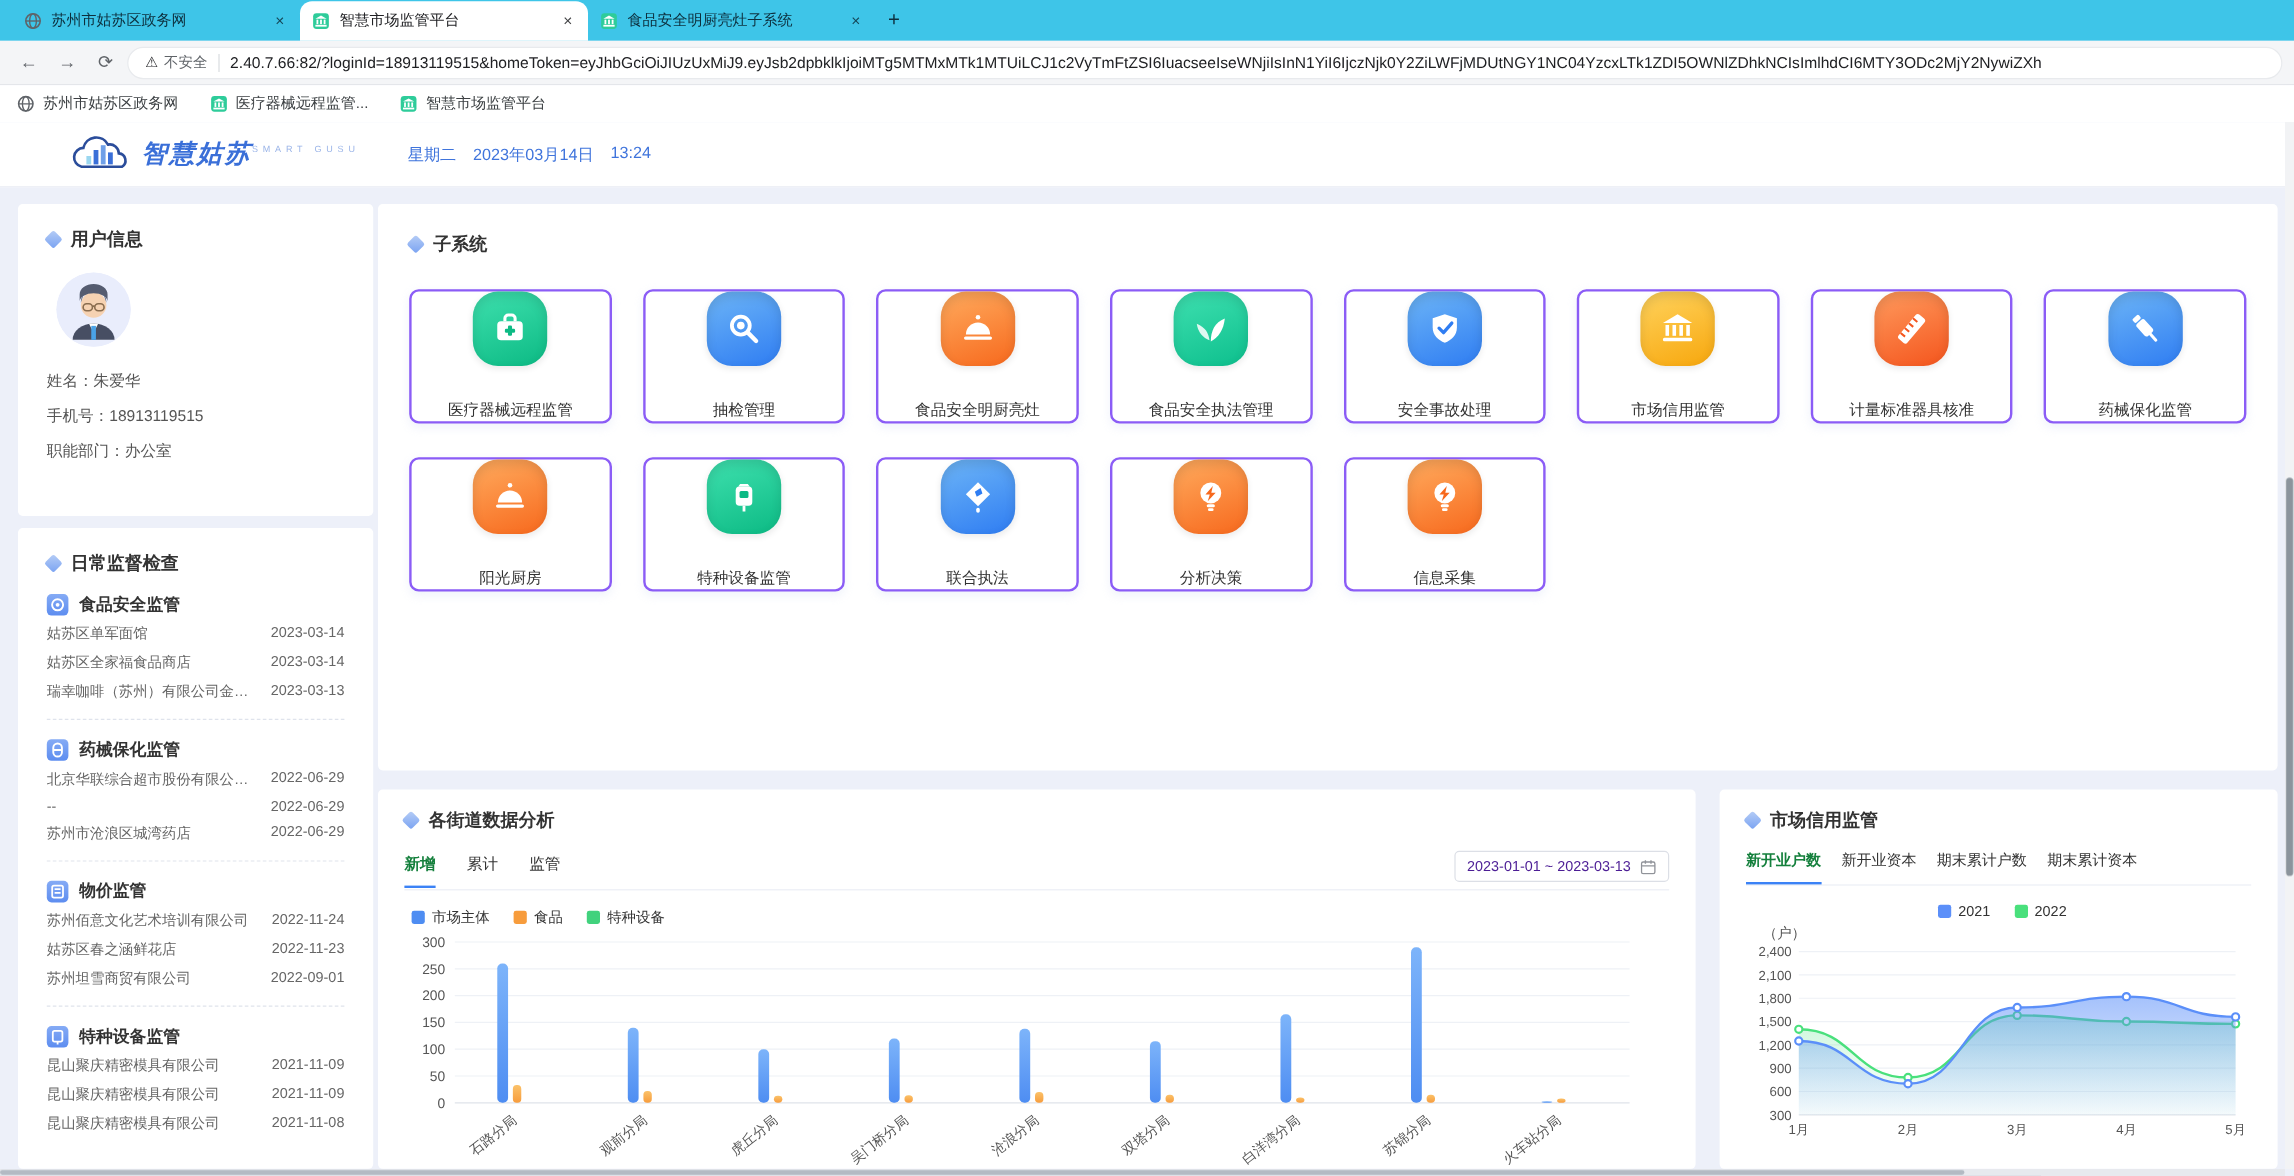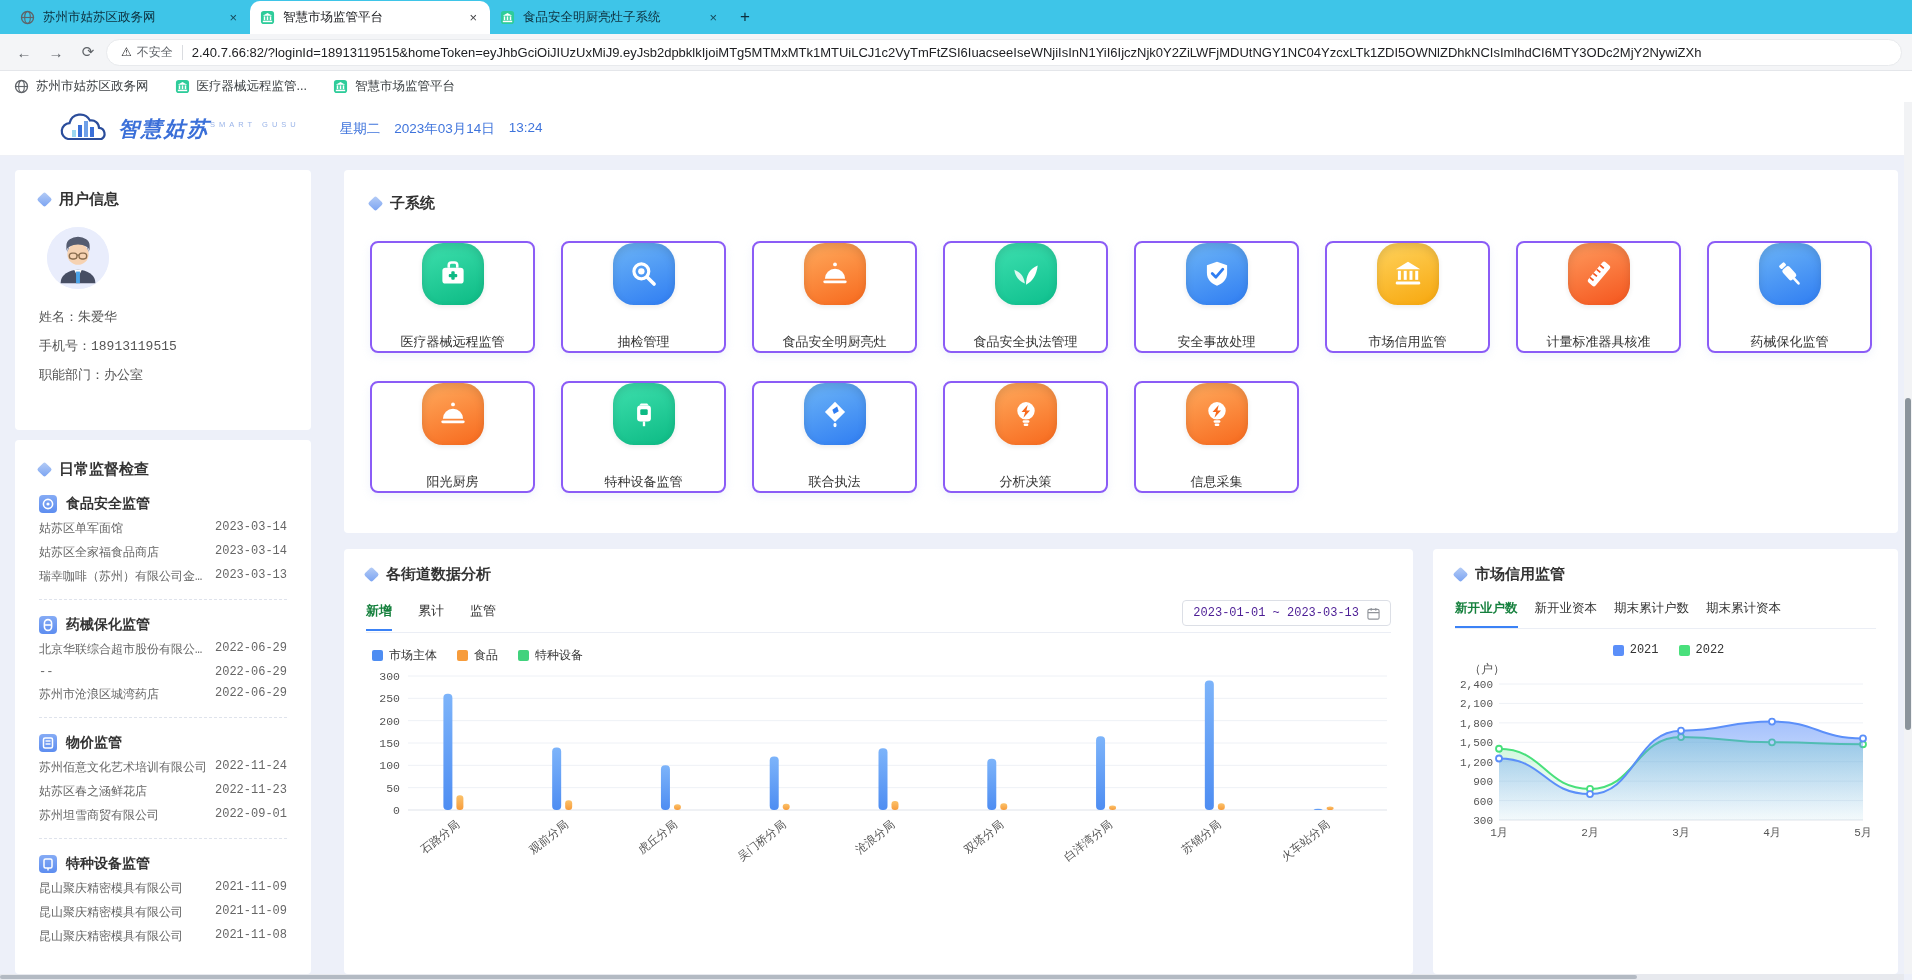--- a/index.html
+++ b/index.html
@@ -27,42 +27,42 @@
 
   
   .appheader { height:54px; background:#fff; display:flex; align-items:center; padding:0 40px 0 58px; border-bottom:1px solid #eef0f6; }
   .logo-wrap { display:flex; align-items:center; gap:8px; }
   .logo-txt { display:flex; flex-direction:row; line-height:1; }
   .logo-title { font-size:21px; font-weight:bold; color:#3a6fd8; letter-spacing:2px; font-style:italic; }
   .logo-sub { font-size:7.5px; color:#9ab4e8; letter-spacing:4px; margin-top:3px; text-align:center; }
   .header-date { margin-left:40px; font-size:13.5px; color:#3f74dc; display:flex; gap:14px; }
 
   
-  .page { height:818px; display:flex; gap:33px; padding:14px 14px 0 15px;font-family:Liberation Mono, monospace; }
+  .page { height:818px; display:flex; gap:4px; padding:14px 14px 0 15px; }
   .card { background:#fff; border-radius:4px; }
 
   .panel-title { display:flex; align-items:center; gap:9px; font-size:15px; font-weight:bold; color:#333; }
   .diamond { width:11px; height:11px; border-radius:2px; background:linear-gradient(135deg,#b6cdf6,#7aa3f2); transform:rotate(45deg); flex:none; }
 
   
   .sidebar { width:296px; flex:none; display:flex; flex-direction:column; gap:10px; }
   .user-card { padding:20px 24px; height:260px; flex:none; }
   .avatar { width:62px; height:62px; border-radius:50%; background:#e9edfc; margin:18px 0 14px 8px; display:block; }
   .u-row { font-size:13px; color:#555; line-height:29px; }
   .insp-card { flex:1; padding:20px 24px 10px; overflow:hidden; }
   .insp-section { margin-top:16px; }
   .insp-head { display:flex; align-items:center; gap:9px; font-size:14px; font-weight:bold; color:#333; }
   .insp-ic { width:18px; height:18px; border-radius:4px; background:linear-gradient(180deg,#85abf5,#5d8df0); display:flex; align-items:center; justify-content:center; flex:none; }
   .insp-row { display:flex; justify-content:space-between; font-size:12px; color:#666; padding:7px 0 0; }
   .insp-row .nm { white-space:nowrap; overflow:hidden; text-overflow:ellipsis; max-width:168px; }
   .insp-div { border-top:1px dashed #dfe3ec; margin:14px 0 0; }
 
   
   .main { flex:1; display:flex; flex-direction:column; gap:16px; min-width:0; }
-  .subsys-card { height:363px; flex:none; padding:24px 26px; }
+  .subsys-card { height:472px; flex:none; padding:24px 26px; }
   .subsys-grid { display:grid; grid-template-columns:repeat(8,1fr); column-gap:26px; row-gap:28px; margin-top:28px; }
   .subsys-item { height:112px; border:2px solid #8b5cf6; border-radius:8px; box-shadow:0 3px 8px rgba(222,228,246,.45); display:flex; flex-direction:column; align-items:center; justify-content:space-between; gap:11px; background:#fff; }
   .subsys-ic { width:62px; height:62px; border-radius:21px; display:flex; align-items:center; justify-content:center; box-shadow:0 4px 9px rgba(0,0,0,.12) inset, 0 2px 5px rgba(0,0,0,.08); }
   .subsys-lbl { font-size:13px; color:#333; }
 
   .charts-row { flex:1; display:flex; gap:20px; min-height:0; }
   .chart-card { padding:16px 22px; overflow:hidden; }
   .street-card { flex:1; min-width:0; }
   .market-card { width:465px; flex:none; }
   .tabs-row { display:flex; align-items:center; margin-top:16px; border-bottom:1px solid #ebeef5; padding-bottom:0; }

